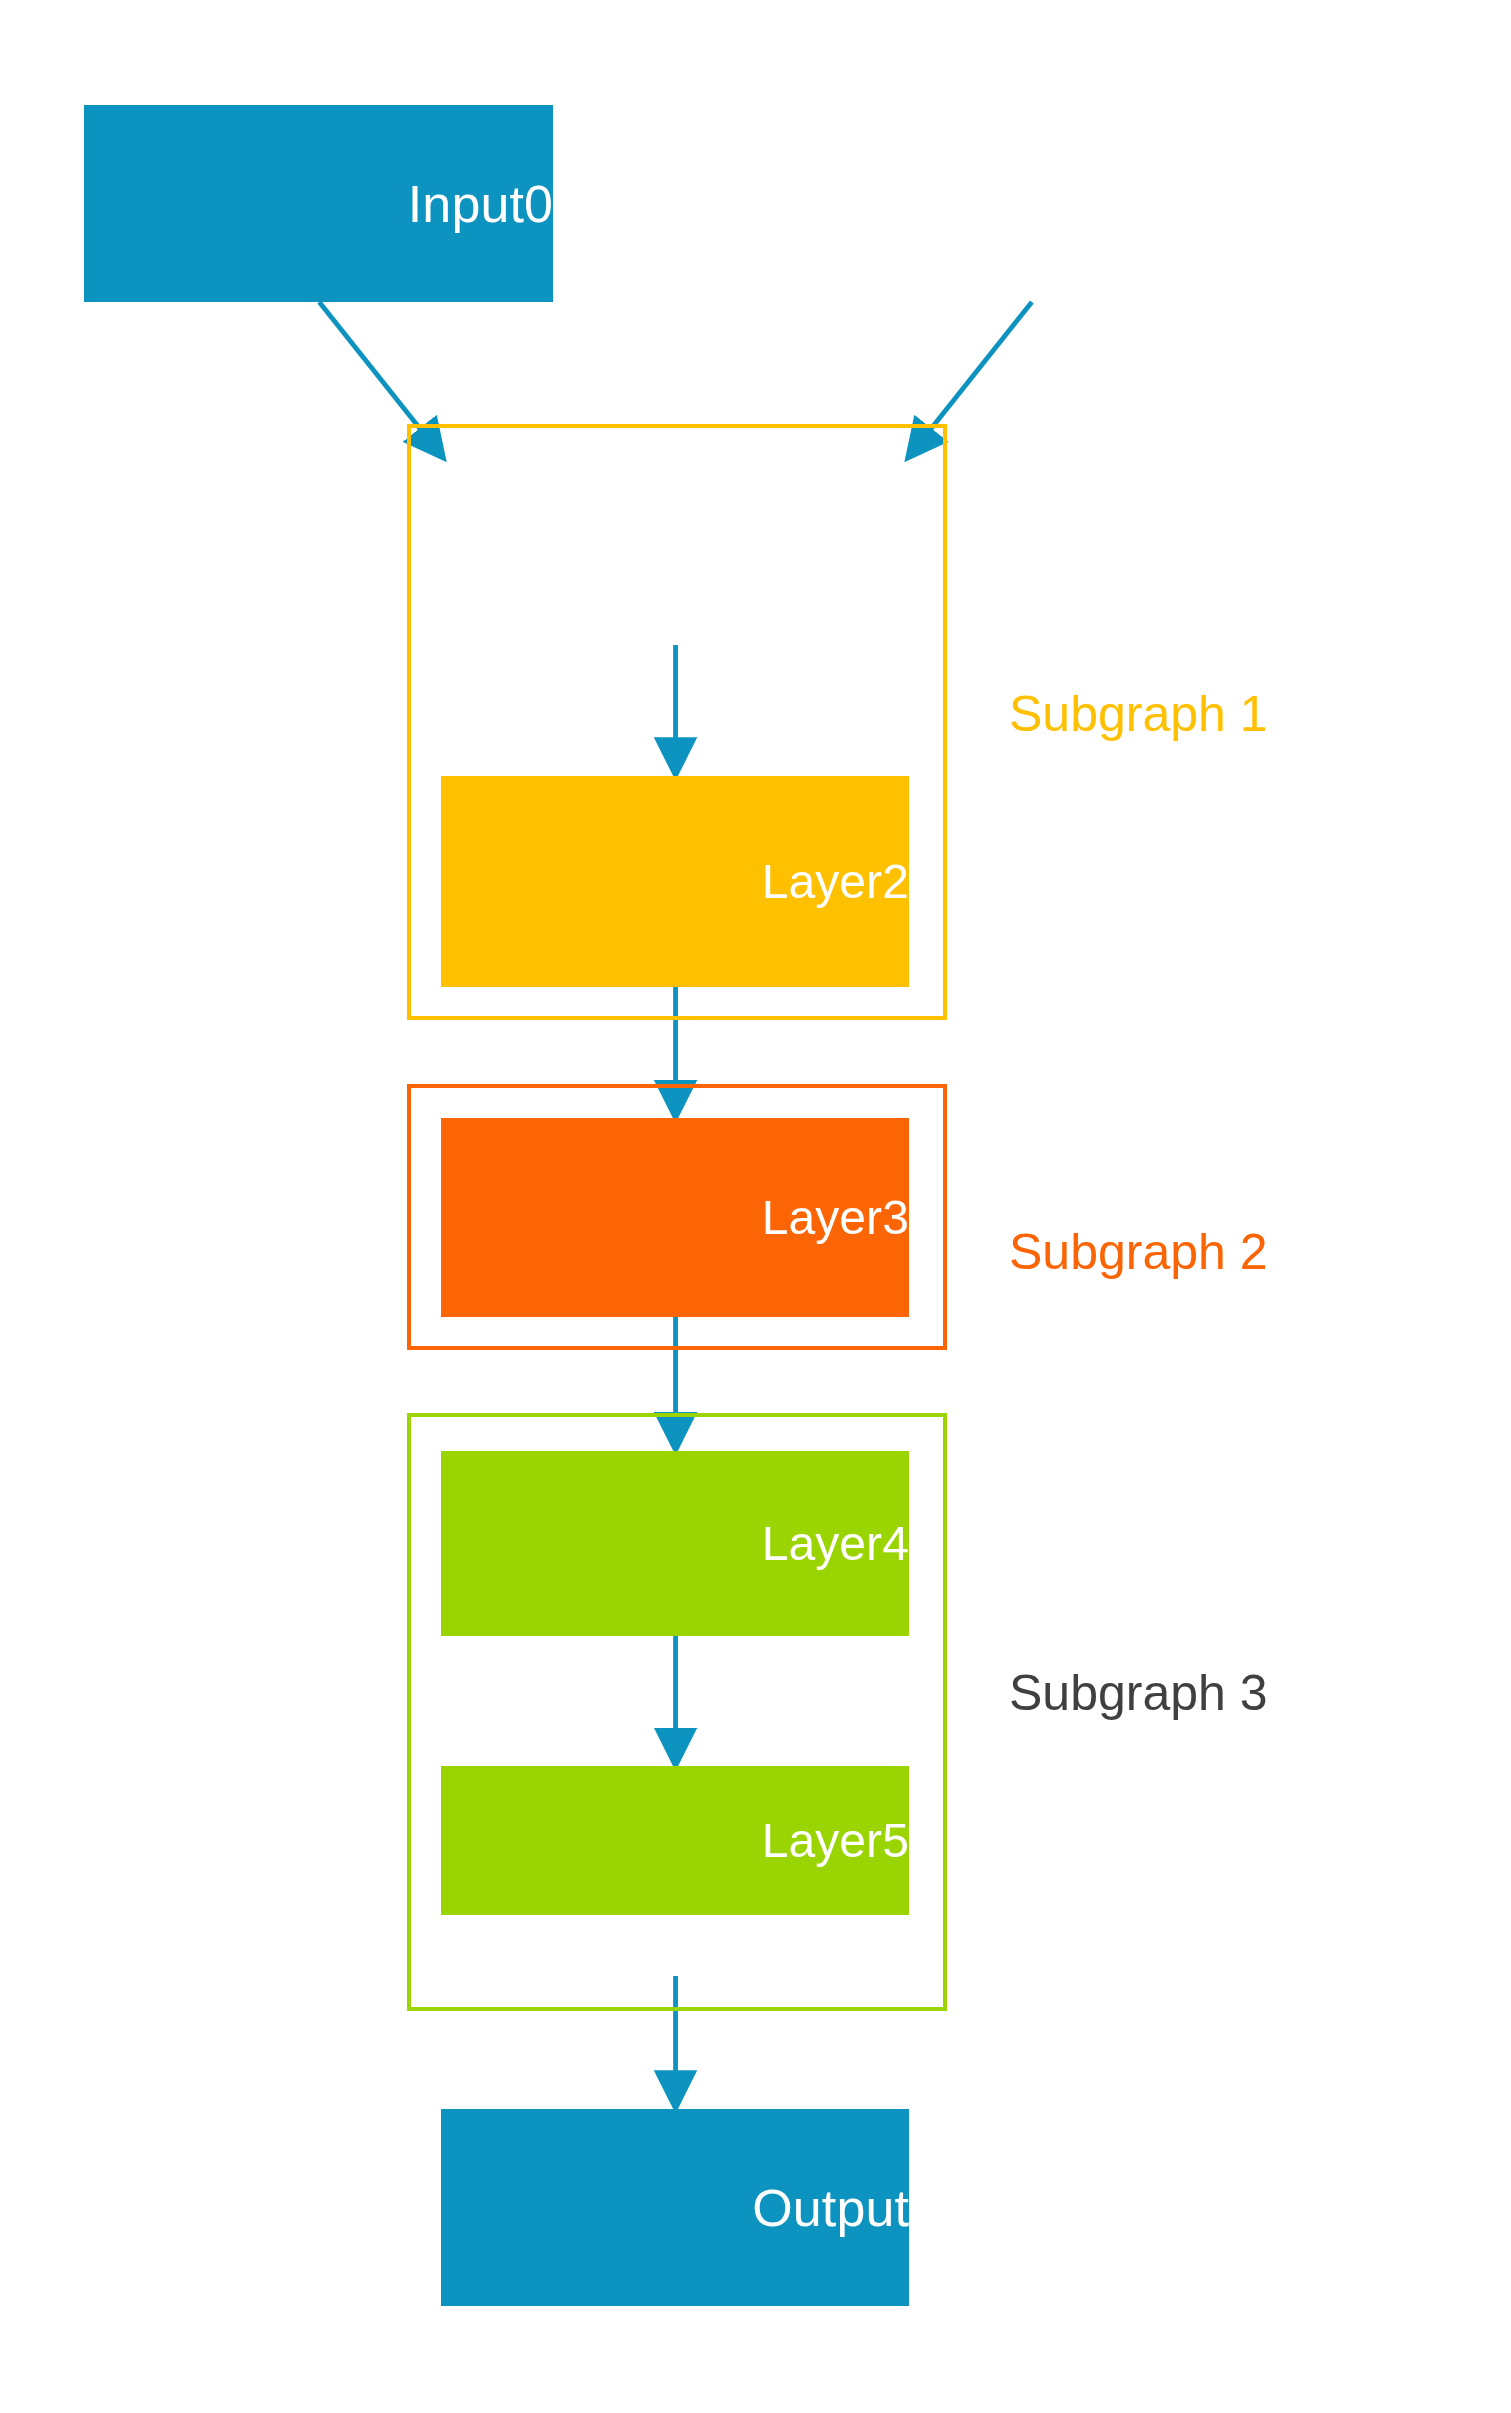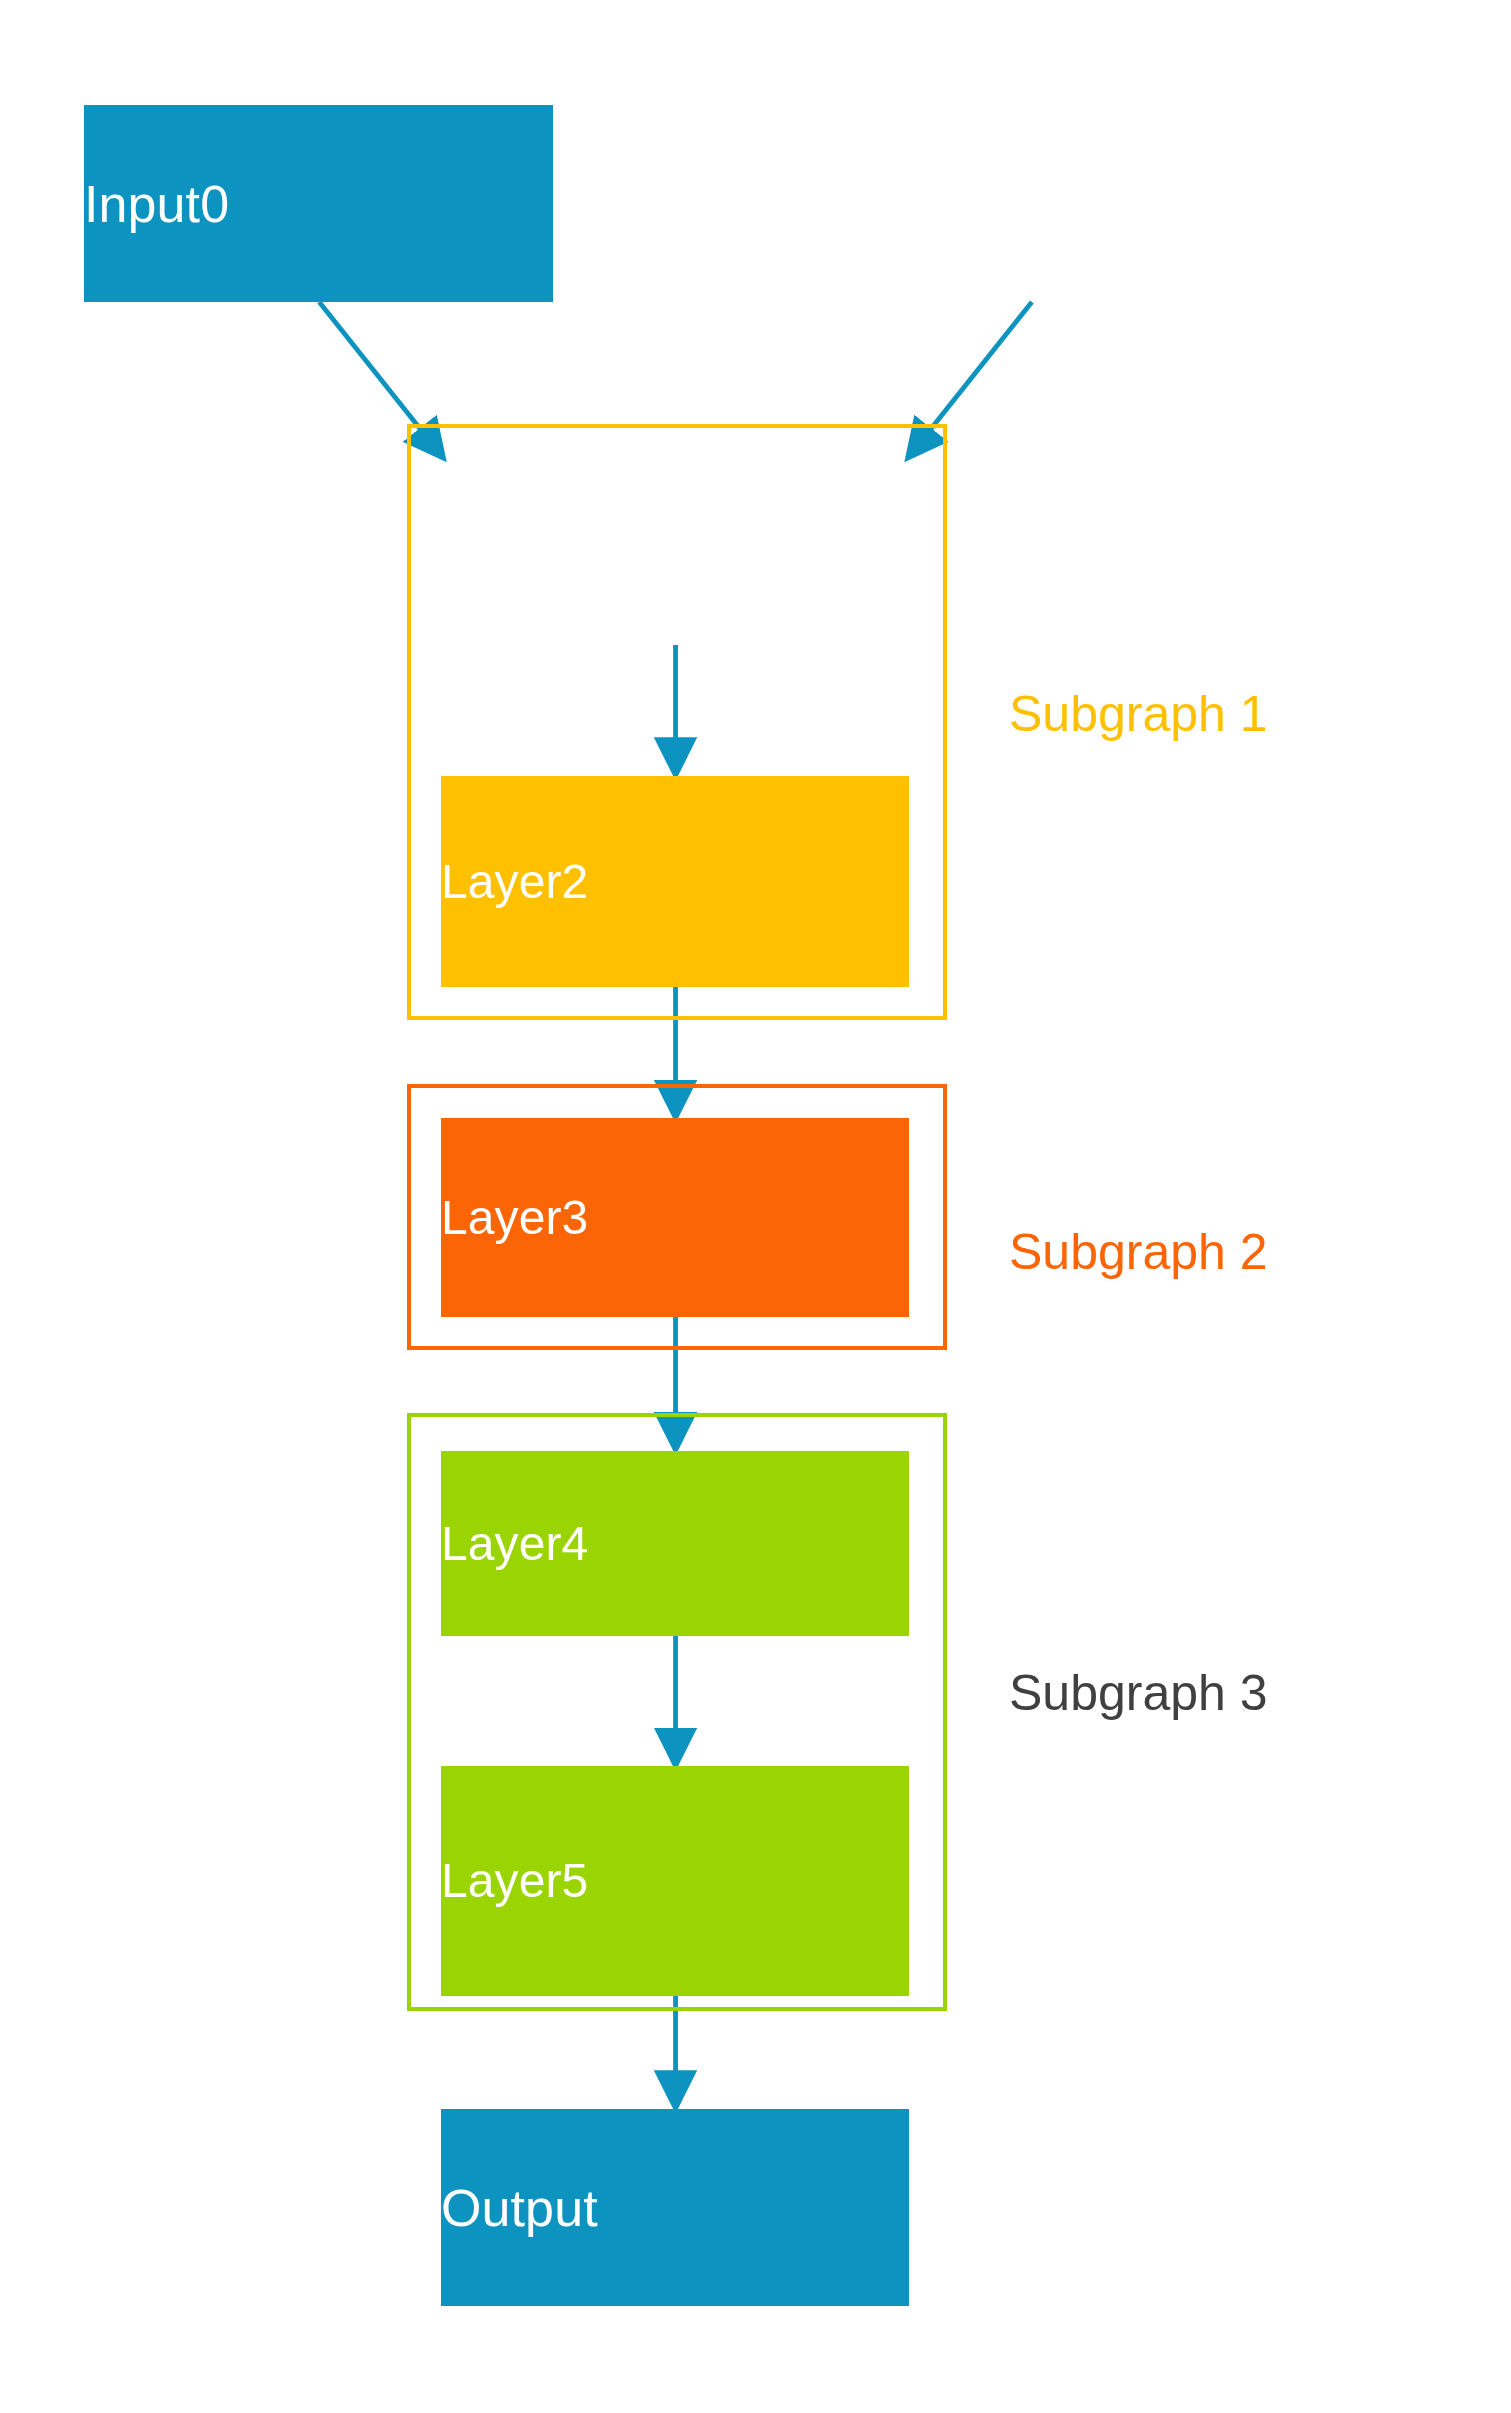--- a/index.html
+++ b/index.html
@@ -24,21 +24,21 @@
     width: 1511px;
     height: 2413px;
     pointer-events: none;
   }
 
   
   .node {
     position: absolute;
     display: flex;
     align-items: center;
-    justify-content: flex-start;
+    justify-content: flex-end;
     color: #ffffff;
     font-weight: 400;
     letter-spacing: 0.1px;
     line-height: 1;
     user-select: none;
   }
   .node-io {
     background: #0d93c0;
     font-size: 52px;
   }
@@ -121,21 +121,21 @@
   </div>
 
   <div class="node node-sg2" style="left:441px; top:1118px; width:468px; height:199px;">
     <span>Layer3</span>
   </div>
 
   <div class="node node-sg3" style="left:441px; top:1451px; width:468px; height:185px;">
     <span>Layer4</span>
   </div>
 
-  <div class="node node-sg3" style="left:441px; top:1766px; width:468px; height:230px;">
+  <div class="node node-sg3" style="left:441px; top:1766px; width:468px; height:149px;">
     <span>Layer5</span>
   </div>
 
   <div class="node node-io" style="left:441px; top:2109px; width:468px; height:197px;">
     <span>Output</span>
   </div>
 
   <div class="subgraph-label sg1-label" style="left:1009px; top:689px;">Subgraph 1</div>
 
   <div class="subgraph-label sg2-label" style="left:1009px; top:1182px;">Subgraph 2</div>

